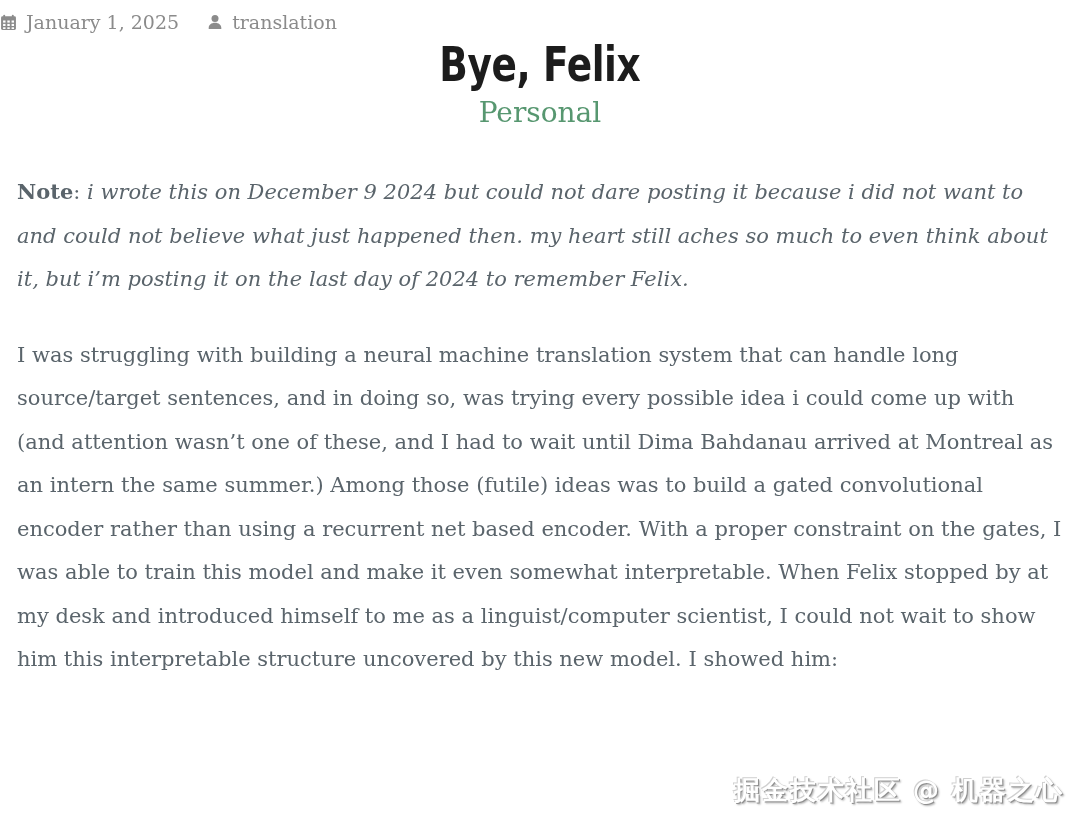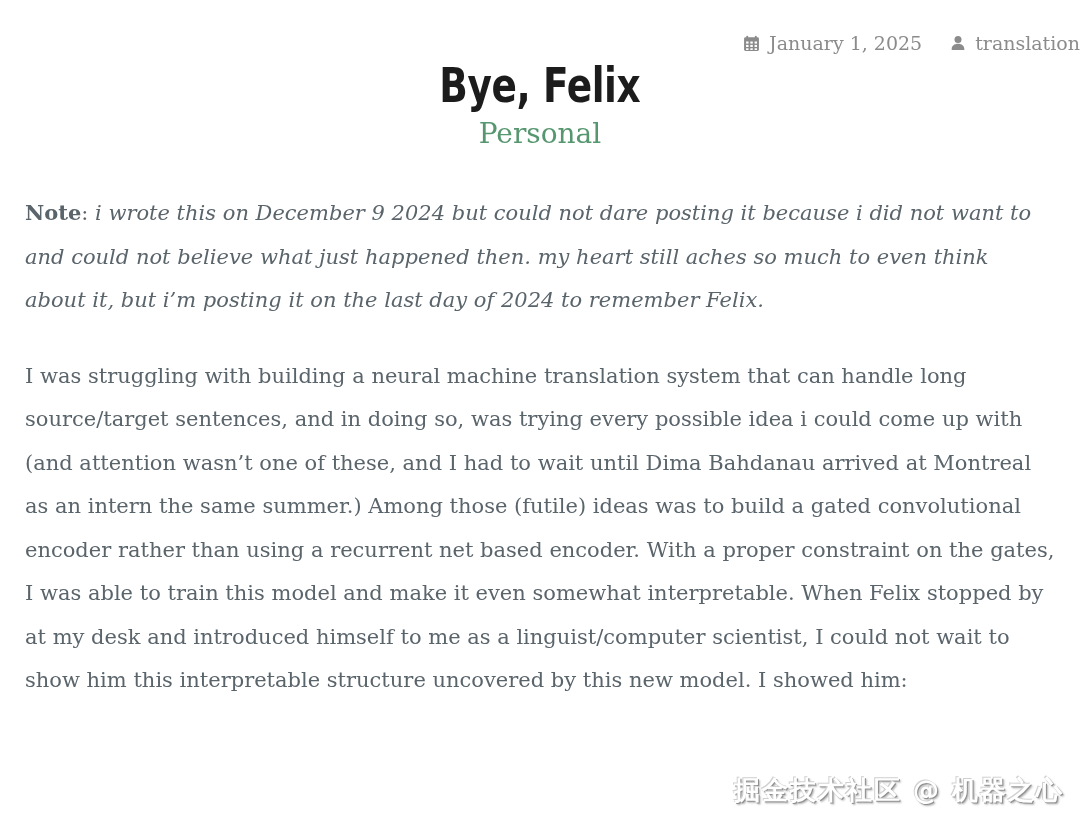--- a/index.html
+++ b/index.html
@@ -12,24 +12,24 @@
   *{box-sizing:border-box;}
   html,body{margin:0;padding:0;}
   body{
     width:1080px;height:826px;
     background:var(--background);
     font-family:"DejaVu Serif","Liberation Serif",serif;
     position:relative;overflow:hidden;
   }
   .post-header{text-align:center;}
   .meta{
-    padding-top:32px;
+    padding-top:11px;
     font-size:19px;
     color:var(--meta-text);
-    display:flex;justify-content:flex-end;align-items:center;gap:28px;
+    display:flex;justify-content:flex-start;align-items:center;gap:28px;
   }
   .meta-item{display:inline-flex;align-items:center;gap:9px;cursor:pointer;}
   .meta-item svg{display:block;}
   h1{
     margin:4px 0 4px;
     font-size:48px;
     line-height:1.15;
     color:var(--title);
     font-family:"DejaVu Sans","Liberation Sans",sans-serif;
     font-weight:700;
@@ -44,21 +44,21 @@
     cursor:pointer;
   }
   .content{
     margin-top:41px;
     padding:0 13px;
     font-size:21px;
     line-height:43.5px;
     color:var(--body-text);
     text-align:left;
   }
-  .content p{margin:0 12px 32px;}
+  .content p{margin:0 4px 32px;}
   .content p strong{font-weight:700;}
   .content p em{font-style:italic;}
   .watermark{
     position:absolute;
     right:16px;
     bottom:18px;
     font-size:26px;
     font-weight:700;
     font-family:"DejaVu Sans","Liberation Sans",sans-serif;
     color:#ffffff;

